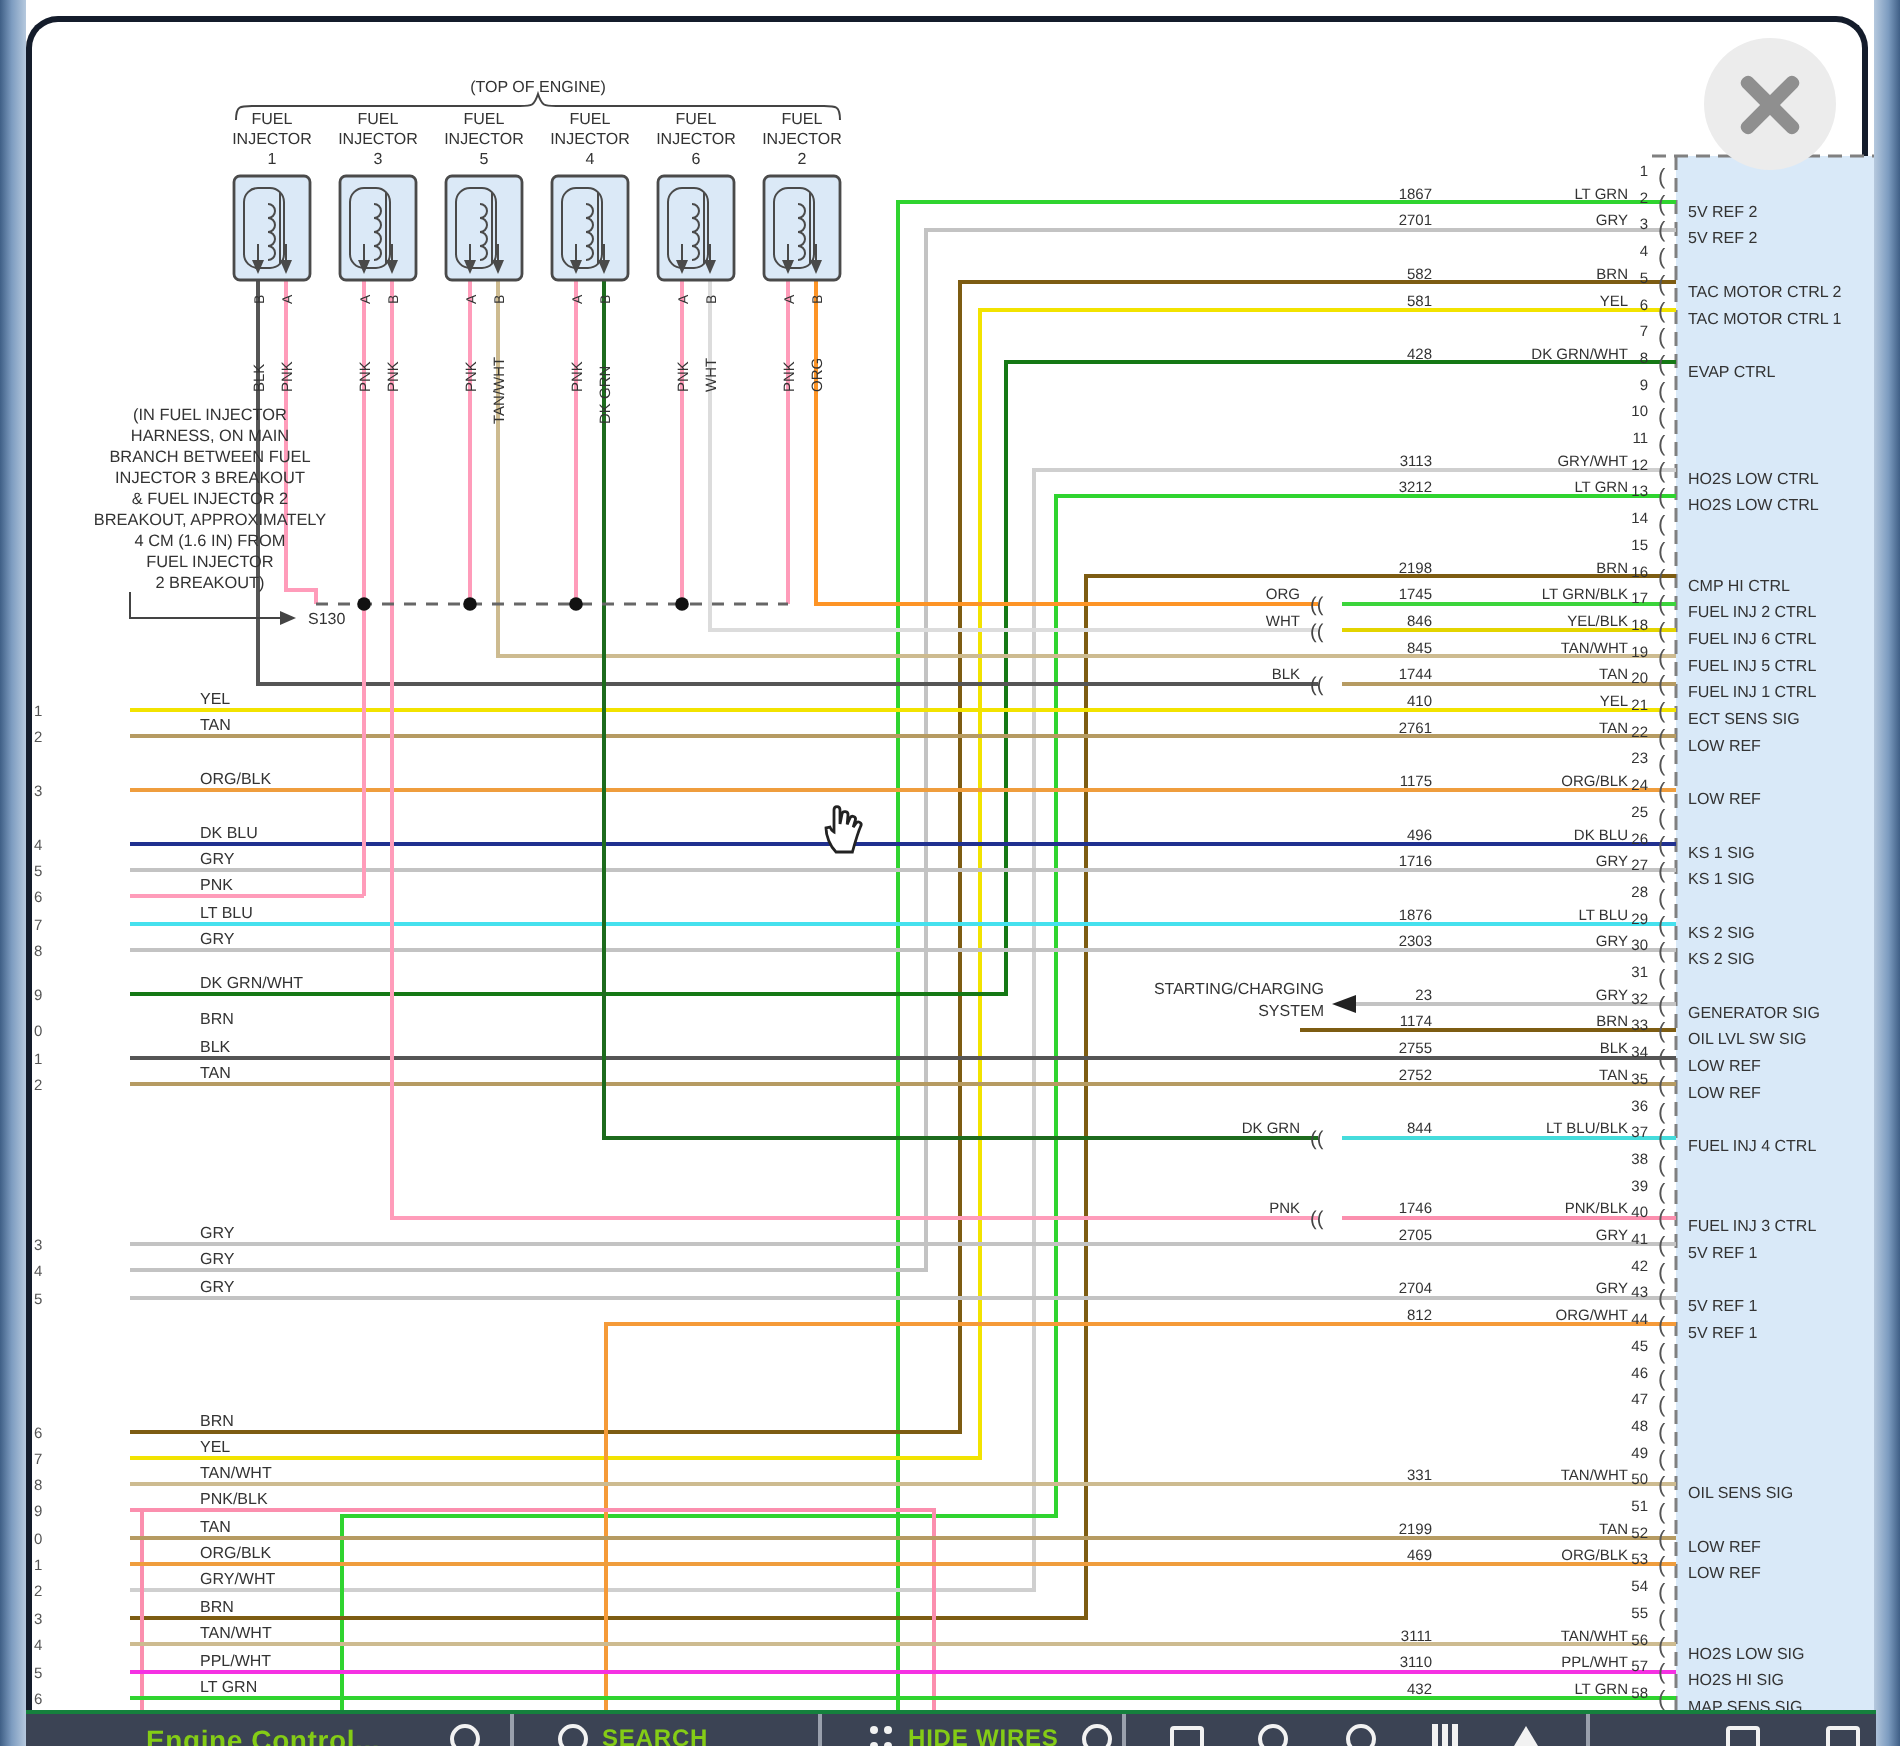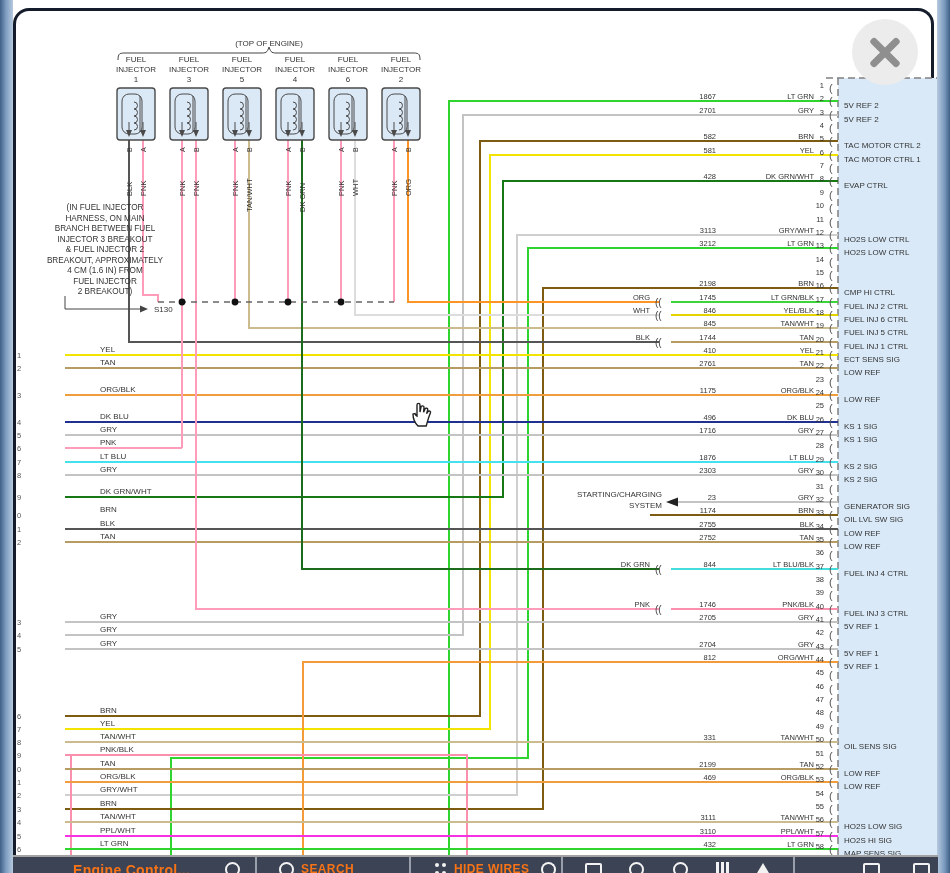--- a/index.html
+++ b/index.html
@@ -12,21 +12,21 @@
          background:#ffffff;border:3px solid #141c2b;border-bottom:none;
          border-radius:16px 16px 0 0;z-index:1;}
   #diagram{position:absolute;left:0;top:0;z-index:2;}
   .close-btn{position:absolute;left:852px;top:19px;width:66px;height:66px;border-radius:50%;
              background:#ececec;z-index:6;cursor:pointer;}
   .close-btn .bar{position:absolute;left:14px;top:30px;width:38px;height:7px;border-radius:3px;
                   background:#8f8f8f;}
   .close-btn .a{transform:rotate(45deg);}
   .close-btn .b{transform:rotate(-45deg);}
   .toolbar{position:absolute;left:13px;top:855px;width:925px;height:18px;background:#3b4354;
-           border-top:2px solid #a3a3a3;box-sizing:border-box;overflow:hidden;z-index:5;color:#f97316;}
+           border-top:2px solid #15803d;box-sizing:border-box;overflow:hidden;z-index:5;color:#84cc16;}
   .tb-item{position:absolute;top:5px;white-space:nowrap;}
   .tb-title{left:60px;font-size:14px;font-weight:bold;letter-spacing:.3px;}
   .tb-label{font-size:12px;font-weight:bold;letter-spacing:.4px;}
   .tb-div{position:absolute;top:0;bottom:0;width:2px;background:#99a0ac;}
   .ic{position:absolute;box-sizing:border-box;}
   .ic-circle{width:15px;height:15px;border:2px solid #f2f2f2;border-radius:50%;}
   .ic-rect{width:17px;height:13px;border:2px solid #f2f2f2;border-radius:2px;}
   .ic-bars i{position:absolute;width:3px;background:#f2f2f2;display:block;}
   .ic-dots i{position:absolute;width:4px;height:4px;border-radius:50%;background:#f2f2f2;display:block;}
   .ic-tri{width:0;height:0;border-left:6px solid transparent;border-right:6px solid transparent;

